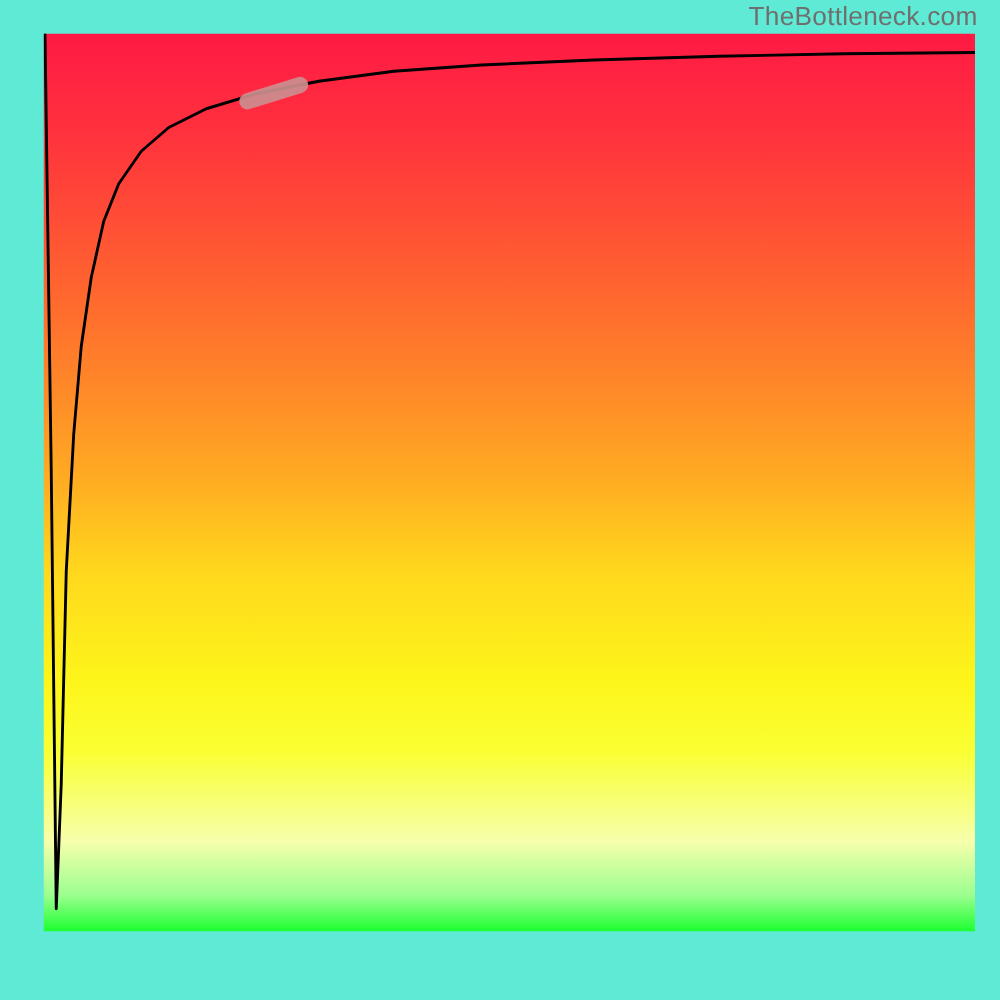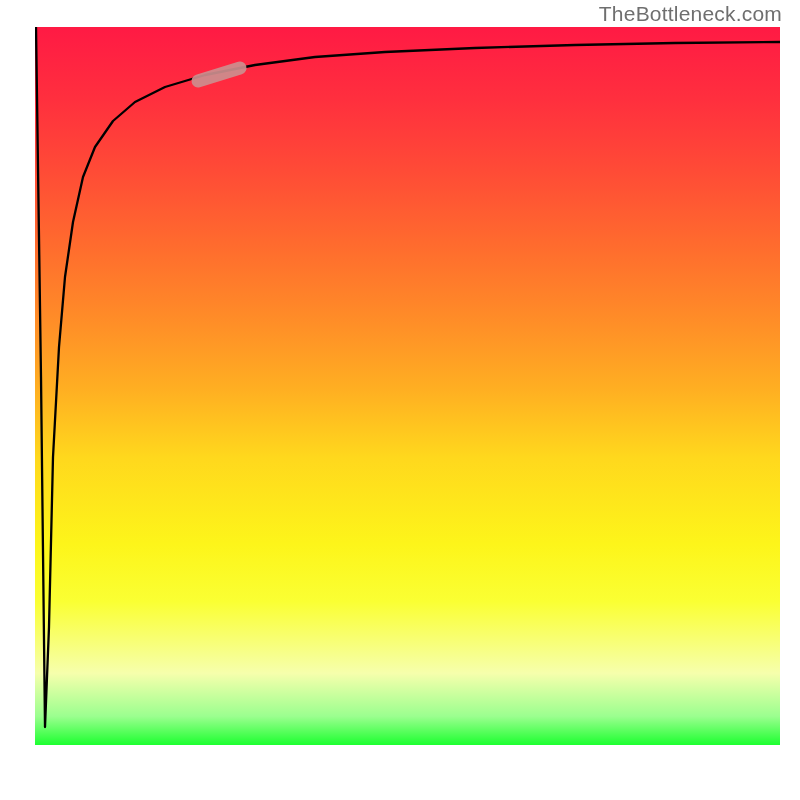--- a/index.html
+++ b/index.html
@@ -8,21 +8,21 @@
     width: 800px;
     height: 800px;
     overflow: hidden;
     background: #000;
     font-family: Arial, Helvetica, sans-serif;
   }
   .frame {
     position: relative;
     width: 800px;
     height: 800px;
-    background: #ffffff;
+    background: #5eead4;
   }
   .plot-area {
     position: absolute;
     left: 35px;
     top: 27px;
     width: 745px;
     height: 718px;
     
     background: linear-gradient(to bottom,
       #ff1a44 0%,

